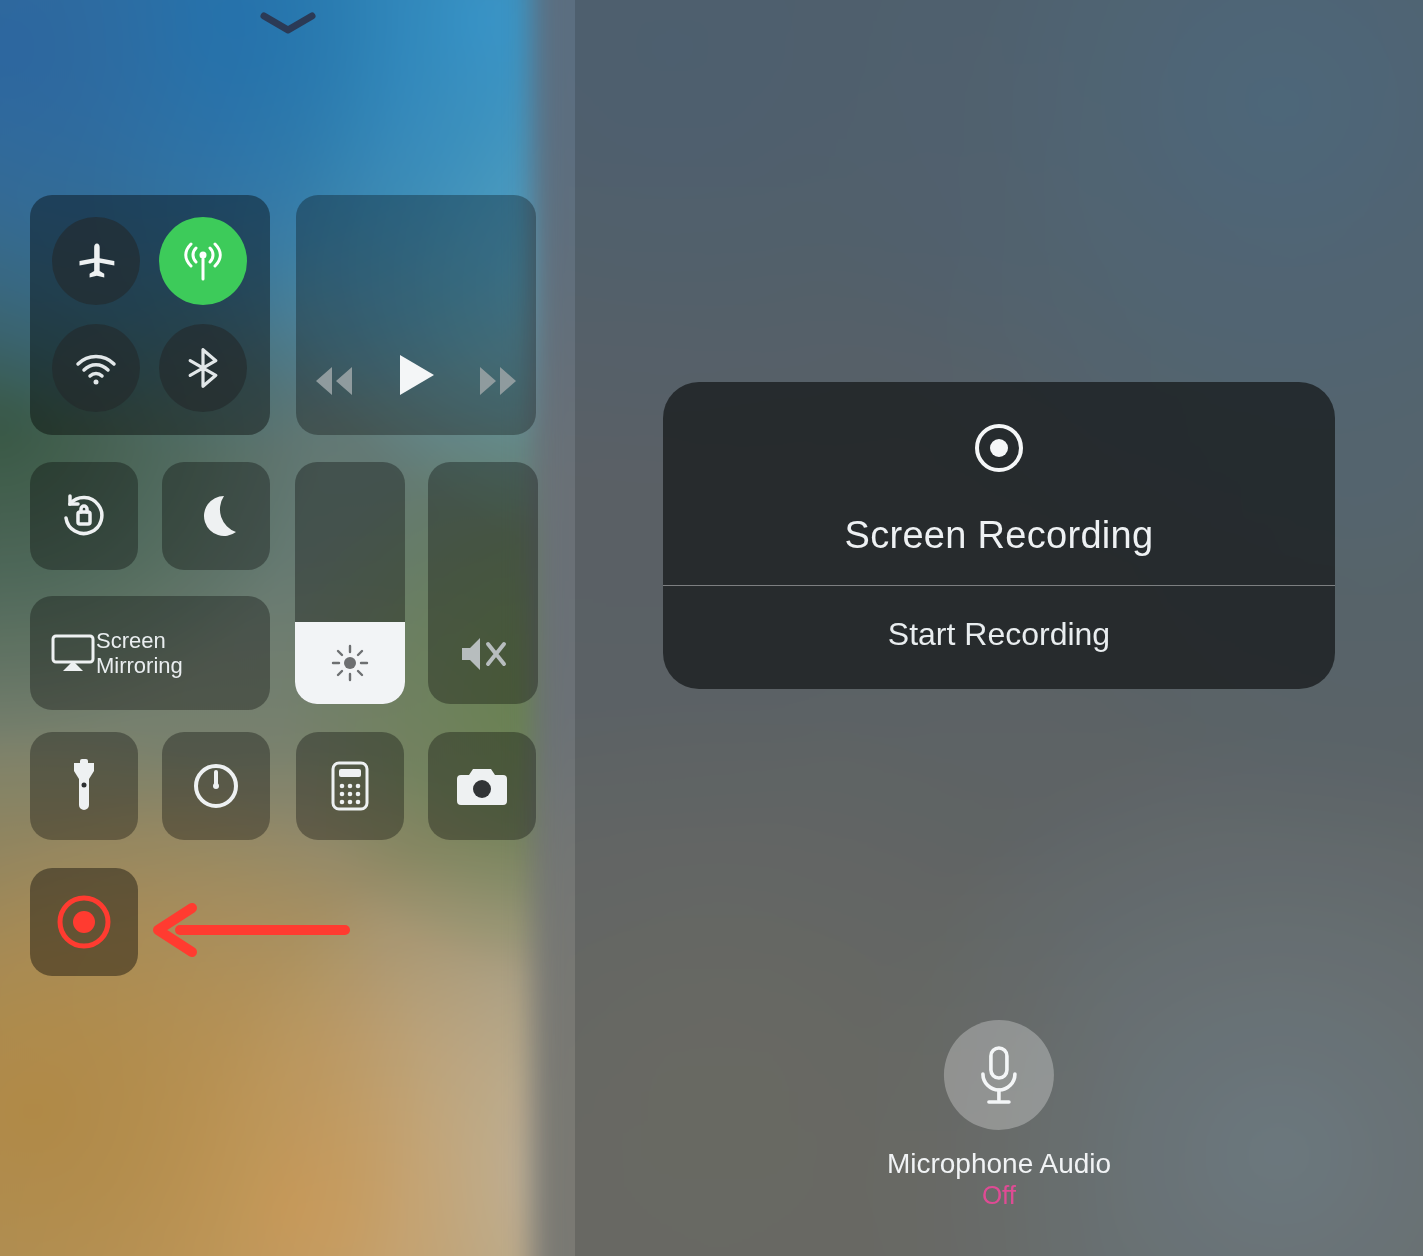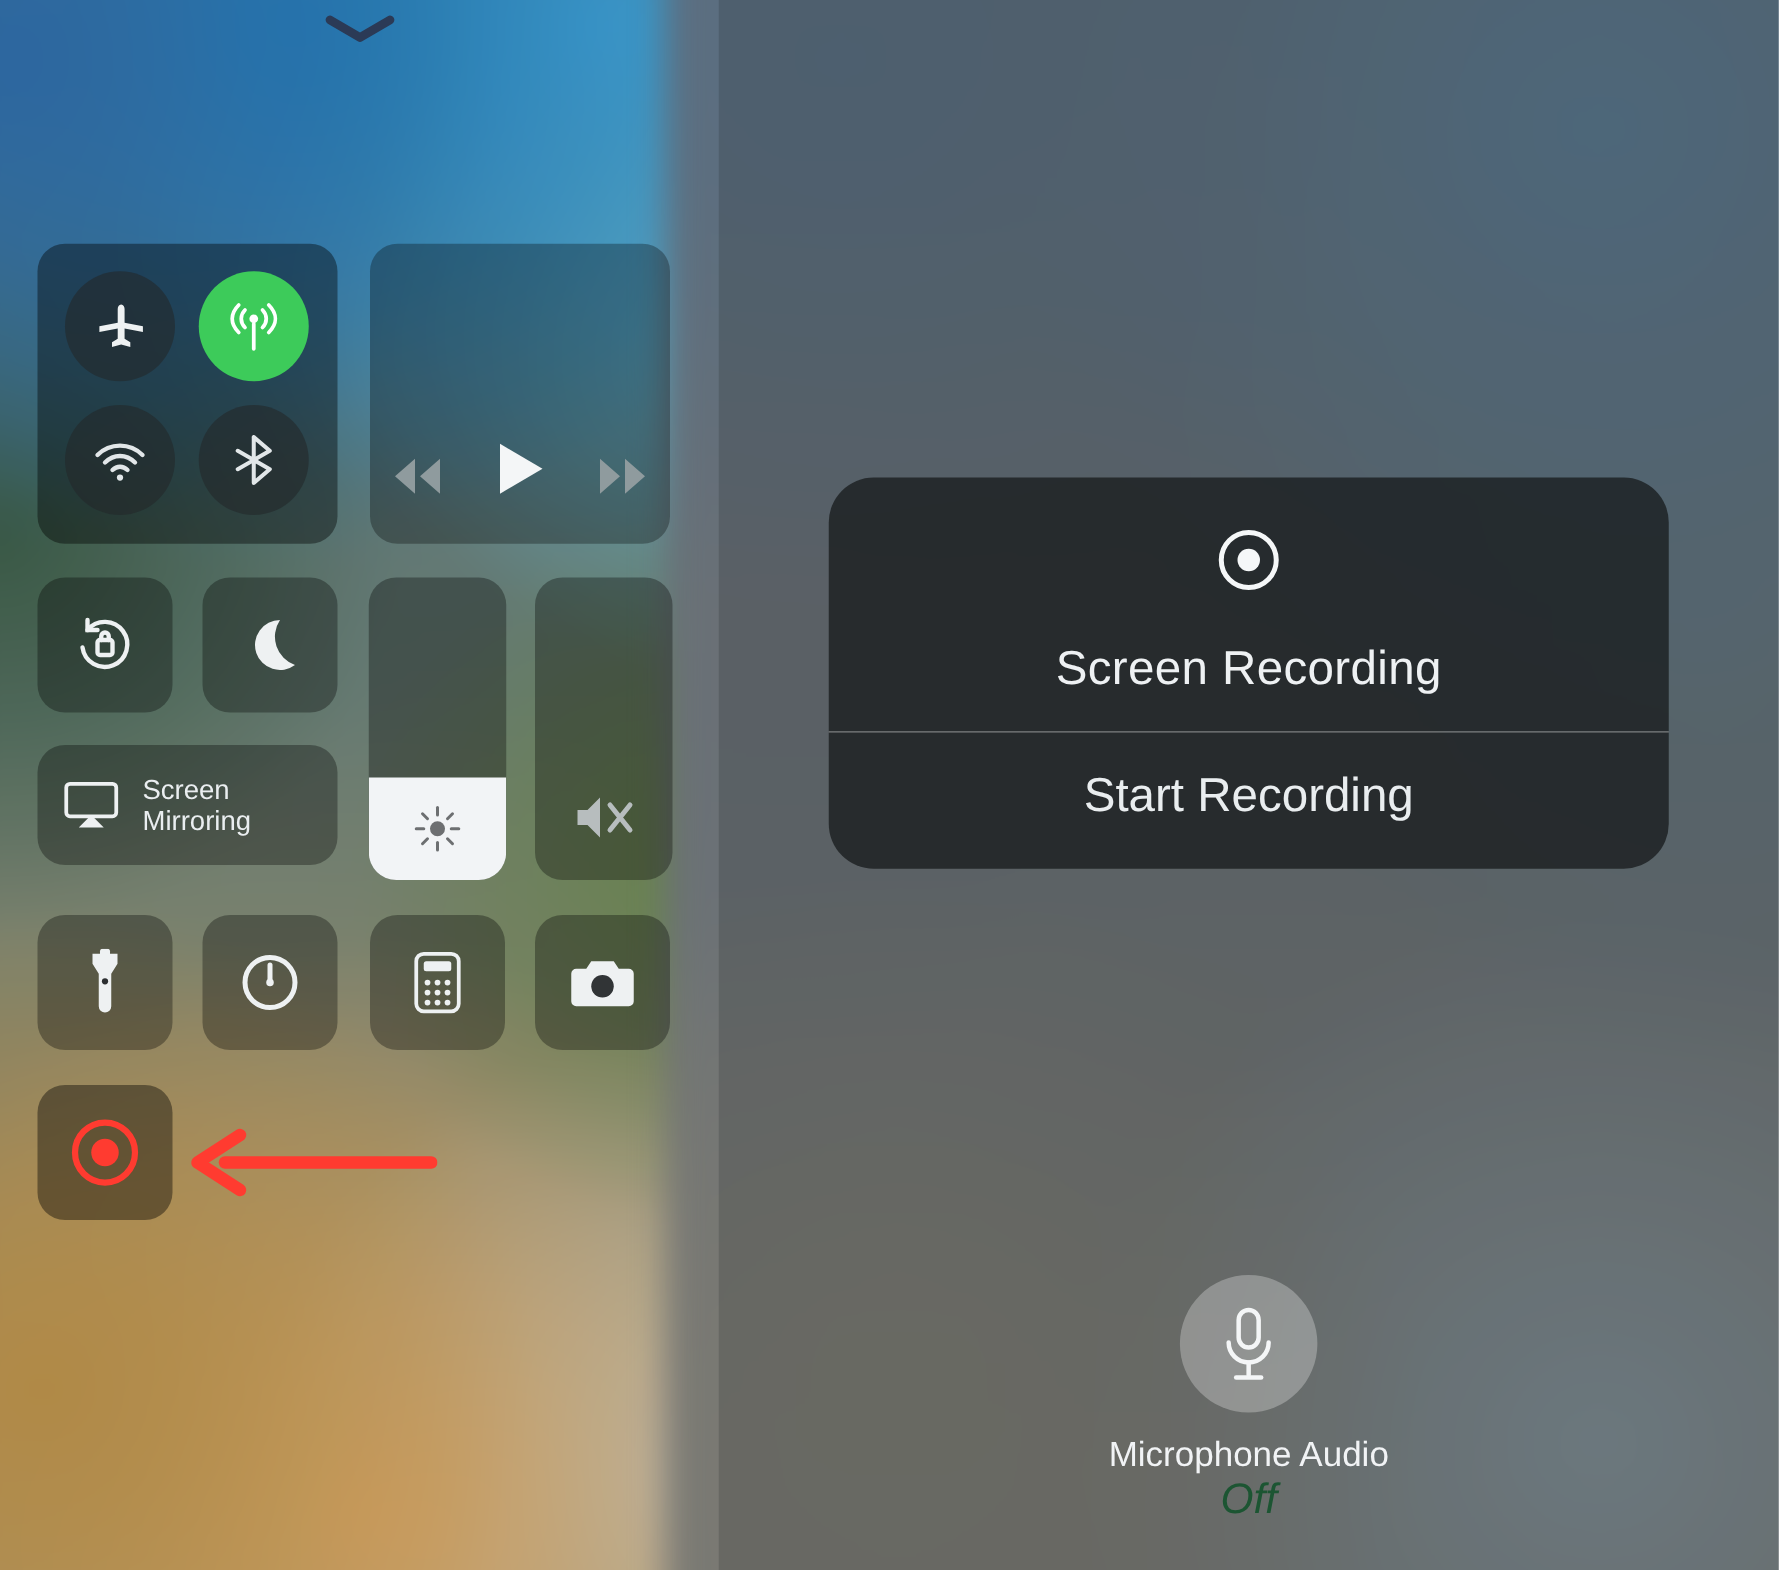--- a/index.html
+++ b/index.html
@@ -81,26 +81,26 @@
     
     .card {
       position:absolute; left:50%; transform:translateX(-50%);
       width:672px; border-radius:36px;
       background: rgba(20,22,24,0.72);
       color:#eef1f3; text-align:center;
     }
     .card-top { padding:40px 20px 28px; display:flex; flex-direction:column; align-items:center; gap:40px; }
     .card-title { font-size:38px; font-weight:500; letter-spacing:0.3px; }
     .card-divider { height:1px; background: rgba(255,255,255,0.4); }
-    .card-button { padding:30px 20px 36px; font-size:38px; font-weight:400; color:#e9edef; }
+    .card-button { padding:30px 20px 36px; font-size:32px; font-weight:400; color:#e9edef; }
 
     .mic-wrap { position:absolute; left:50%; transform:translateX(-50%); text-align:center; color:#f1f3f5; }
     .mic-circ { width:110px; height:110px; border-radius:50%; background: rgba(255,255,255,0.28); display:flex; align-items:center; justify-content:center; margin:0 auto; }
     .mic-label { margin-top:18px; font-size:28px; font-weight:500; }
-    .mic-sub { font-size:34px; color:#14532d; opacity:.9;font-style:italic; }
+    .mic-sub { font-size:26px; color:#ec4899; opacity:.9; }
   </style>
 </head>
 <body>
 
 <div class="root">
 
   <div class="panel panel-left">
     <div class="content">
       <div class="left-chevron ico">
         <svg width="80" height="40" viewBox="0 0 80 40">
@@ -181,21 +181,21 @@
       </div>
 
       <div class="tile" style="left:162px; top:462px; width:108px; height:108px;">
         <span class="ico">
           <svg width="48" height="48" viewBox="0 0 48 48" fill="#eef1f2">
               <path d="M32 4a20 20 0 1 0 12 36A24 24 0 0 1 32 4z"></path>
             </svg>
         </span>
       </div>
 
-      <div class="tile" style="left:30px; top:596px; width:240px; height:96px; justify-content:flex-start; padding:0 20px; gap:18px;">
+      <div class="tile" style="left:30px; top:596px; width:240px; height:114px; justify-content:flex-start; padding:0 20px; ">
         <span class="ico">
           <svg width="46" height="40" viewBox="0 0 46 40" fill="none" stroke="#eef1f2" stroke-width="3" stroke-linejoin="round">
             <rect x="3" y="3" width="40" height="26" rx="3"></rect>
             <path d="M13 38l10-10 10 10z" fill="#eef1f2" stroke="none"></path>
           </svg>
         </span>
         <span class="sm-label" style="white-space:pre-line">Screen
 Mirroring</span>
       </div>
 

